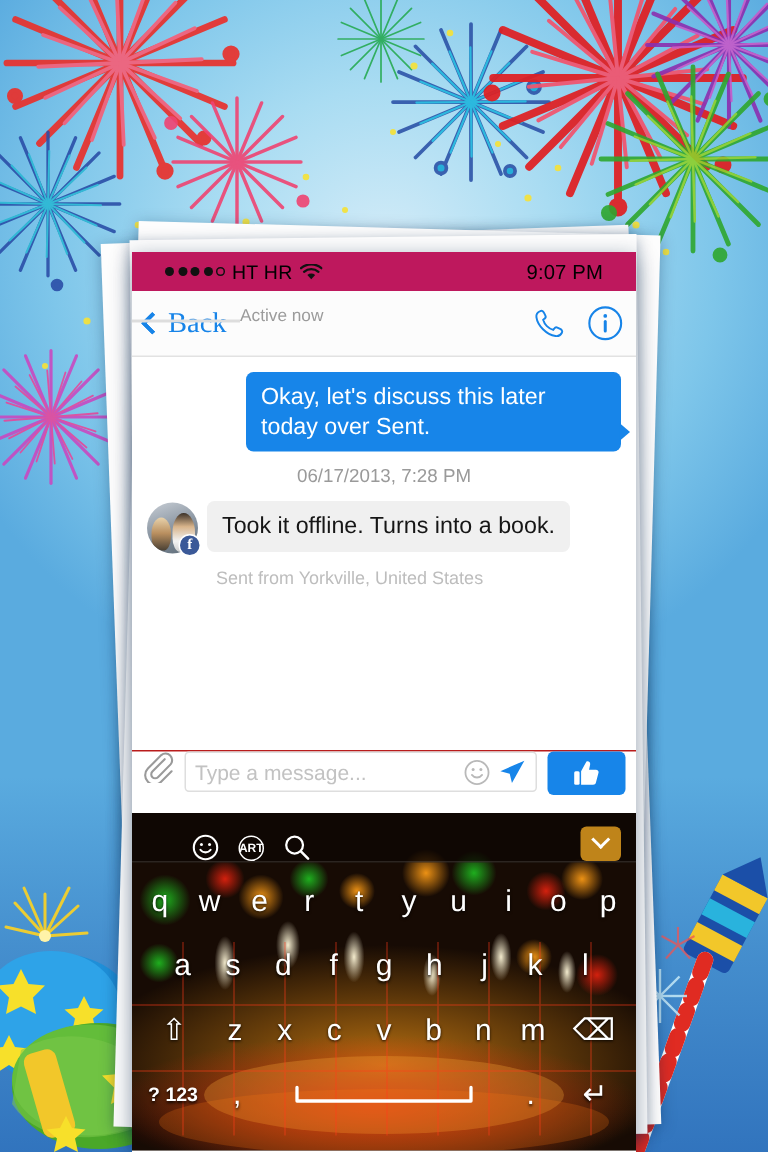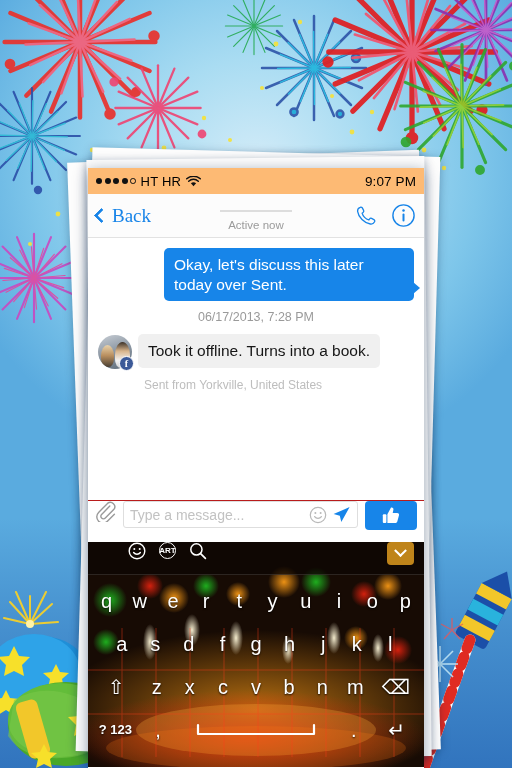--- a/index.html
+++ b/index.html
@@ -38,23 +38,23 @@
     position: absolute;
     left: 88px; top: 168px;
     width: 336px; height: 600px;
     background: #ffffff;
     overflow: hidden;
     box-shadow: 0 3px 14px rgba(8,36,72,.42);
   }
 
   
   #statusbar {
-    height: 26px; background: #fdba74;
+    height: 26px; background: #be185d;
     display: flex; align-items: center;
-    padding: 0 8px; font-size: 12.5px; color: #000;
+    padding: 0 22px; font-size: 12.5px; color: #000;
     font-weight: 700;
   }
   .sb-left { display: flex; align-items: center; gap: 5px; flex: 1; }
   .dots { display: flex; gap: 2.5px; align-items: center; }
   .dot { width: 6px; height: 6px; border-radius: 50%; background: #111; }
   .dot.hollow { background: transparent; border: 1.2px solid #111; width: 5.6px; height: 5.6px; }
   .carrier { font-size: 13px; font-weight: 400; letter-spacing: .2px; }
   .sb-center { font-size: 13.5px; font-weight: 400; letter-spacing: .1px; }
   .sb-right { flex: 1; display: flex; align-items: center; justify-content: flex-end; gap: 4px; }
   .pct { font-size: 13px; font-weight: 400; }
@@ -75,21 +75,21 @@
     display: flex; align-items: center; padding: 0 8px;
     position: relative;
   }
   #back-btn { display: flex; align-items: center; color: #1784e8; font-size: 19px; gap: 2px; font-family: Liberation Serif, serif; }
   .chev-l {
     width: 11px; height: 11px; border-left: 3px solid #1784e8; border-bottom: 3px solid #1784e8;
     transform: rotate(45deg); margin-right: 3px; border-radius: 1px;
   }
   #nav-center {
     position: absolute; left: 0; right: 0; top: 4px;
-    display: flex; flex-direction: column; align-items: center; pointer-events: none;
+    display: flex; align-items: center; pointer-events: none;
   }
   #thread-name {
     font-size: 12px; color: #d6d6d6; letter-spacing: .5px; height: 14px;
     overflow: hidden; text-indent: -999px;
     border-bottom: 2px solid #ddd; width: 72px;
   }
   #thread-status { font-size: 11.5px; color: #9b9b9b; margin-top: 7px; }
   #nav-right { margin-left: auto; display: flex; align-items: center; gap: 12px; }
 
   
@@ -158,21 +158,21 @@
     width: 52px; height: 29px; background: #1785e9; border-radius: 4px;
     display: flex; align-items: center; justify-content: center;
   }
 
   
   #keyboard { height: 225px; position: relative; background: #1a0d05; overflow: hidden; }
   #kb-bg { position: absolute; inset: 0; }
   #kb-toolbar {
     position: relative; height: 33px;
     background: rgba(12,6,3,.72);
-    display: flex; align-items: flex-start; padding: 0 10px; gap: 13px;
+    display: flex; align-items: flex-end; padding: 0 10px; gap: 13px;
     border-bottom: 1px solid rgba(255,255,255,.12);
   }
   .kb-ico { color: #fff; display: flex; align-items: center; }
   .hamb { width: 17px; display: flex; flex-direction: column; gap: 3.2px; }
   .hamb i { display: block; height: 2.2px; background: #fff; border-radius: 1px; }
   .circ {
     width: 17px; height: 17px; border: 1.6px solid #fff; border-radius: 50%;
     display: flex; align-items: center; justify-content: center;
     font-size: 8px; font-weight: 700; color: #fff;
   }

